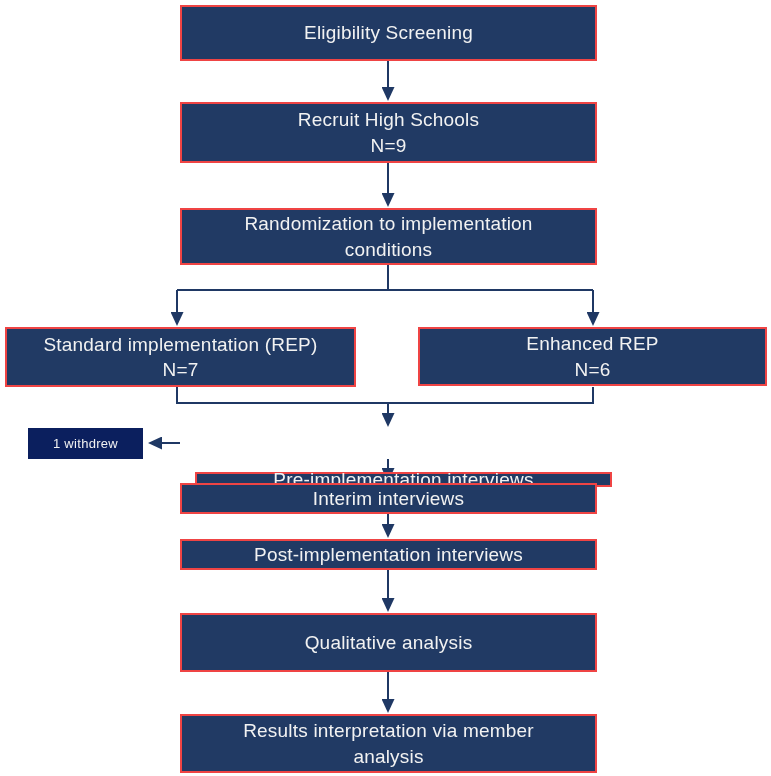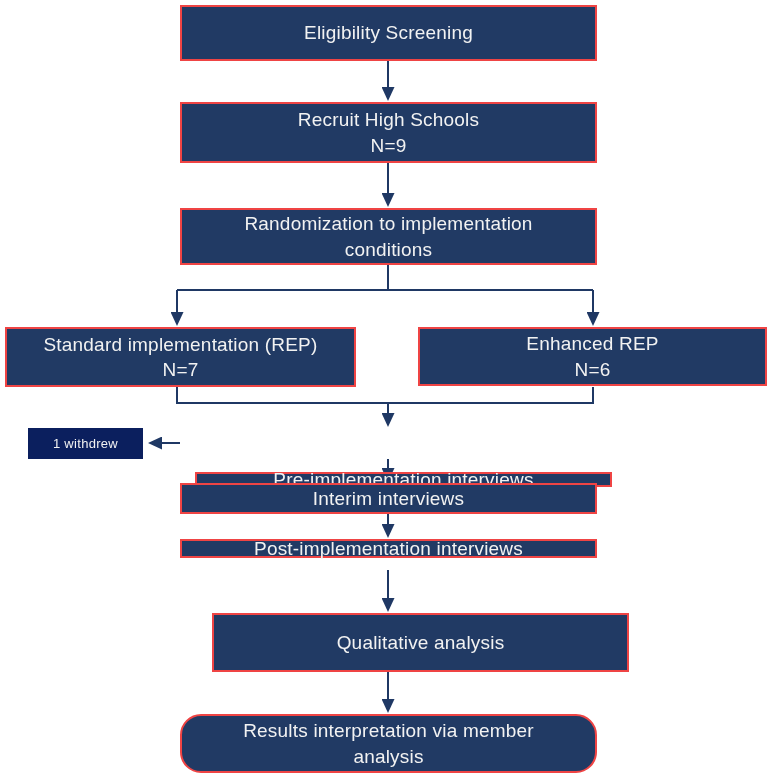--- a/index.html
+++ b/index.html
@@ -92,26 +92,26 @@
   </div>
 
   <div class="node side-node" style="left:28px;top:428px;width:115px;height:31px;">
     <div>1 withdrew</div>
   </div>
 
   <div class="node" style="left:180px;top:483px;width:417px;height:31px;justify-content:center;">
     <div>Interim interviews</div>
   </div>
 
-  <div class="node" style="left:180px;top:539px;width:417px;height:19px;">
+  <div class="node" style="left:180px;top:539px;width:417px;height:31px;">
     <div>Post-implementation interviews</div>
   </div>
 
-  <div class="node" style="left:180px;top:613px;width:417px;height:59px;margin-left:32px;">
+  <div class="node" style="left:180px;top:613px;width:417px;height:59px;">
     <div>Qualitative analysis</div>
   </div>
 
-  <div class="node" style="left:180px;top:714px;width:417px;height:59px;border-radius:21px;">
+  <div class="node" style="left:180px;top:714px;width:417px;height:59px;">
     <div>Results interpretation via member</div>
     <div>analysis</div>
   </div>
 
 </div>
 
 </body></html>

